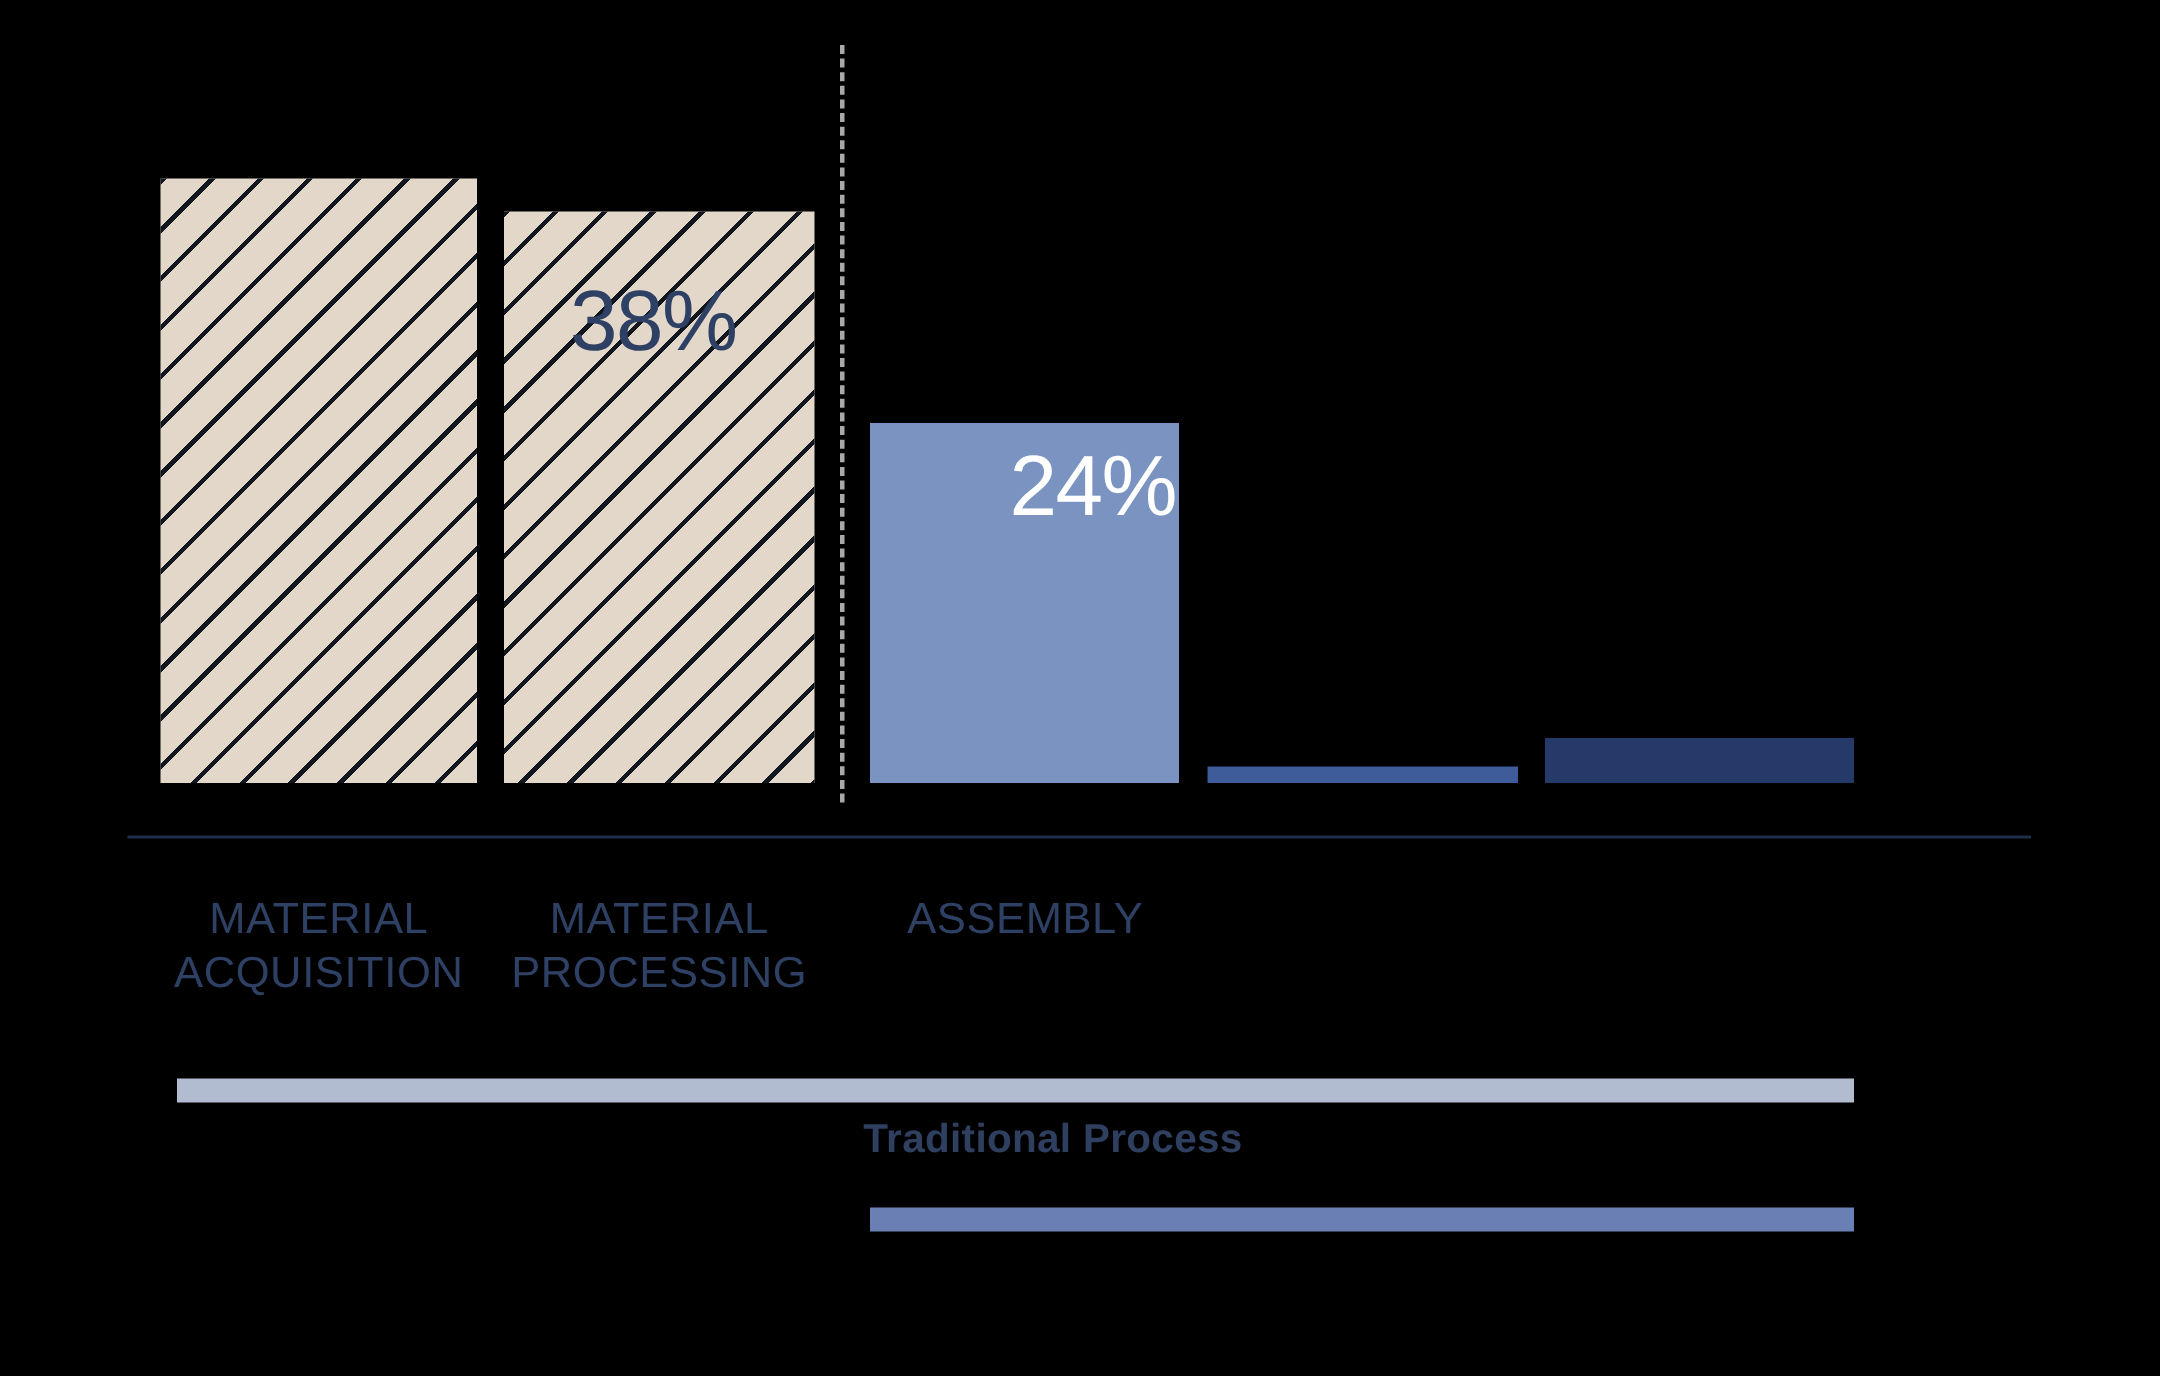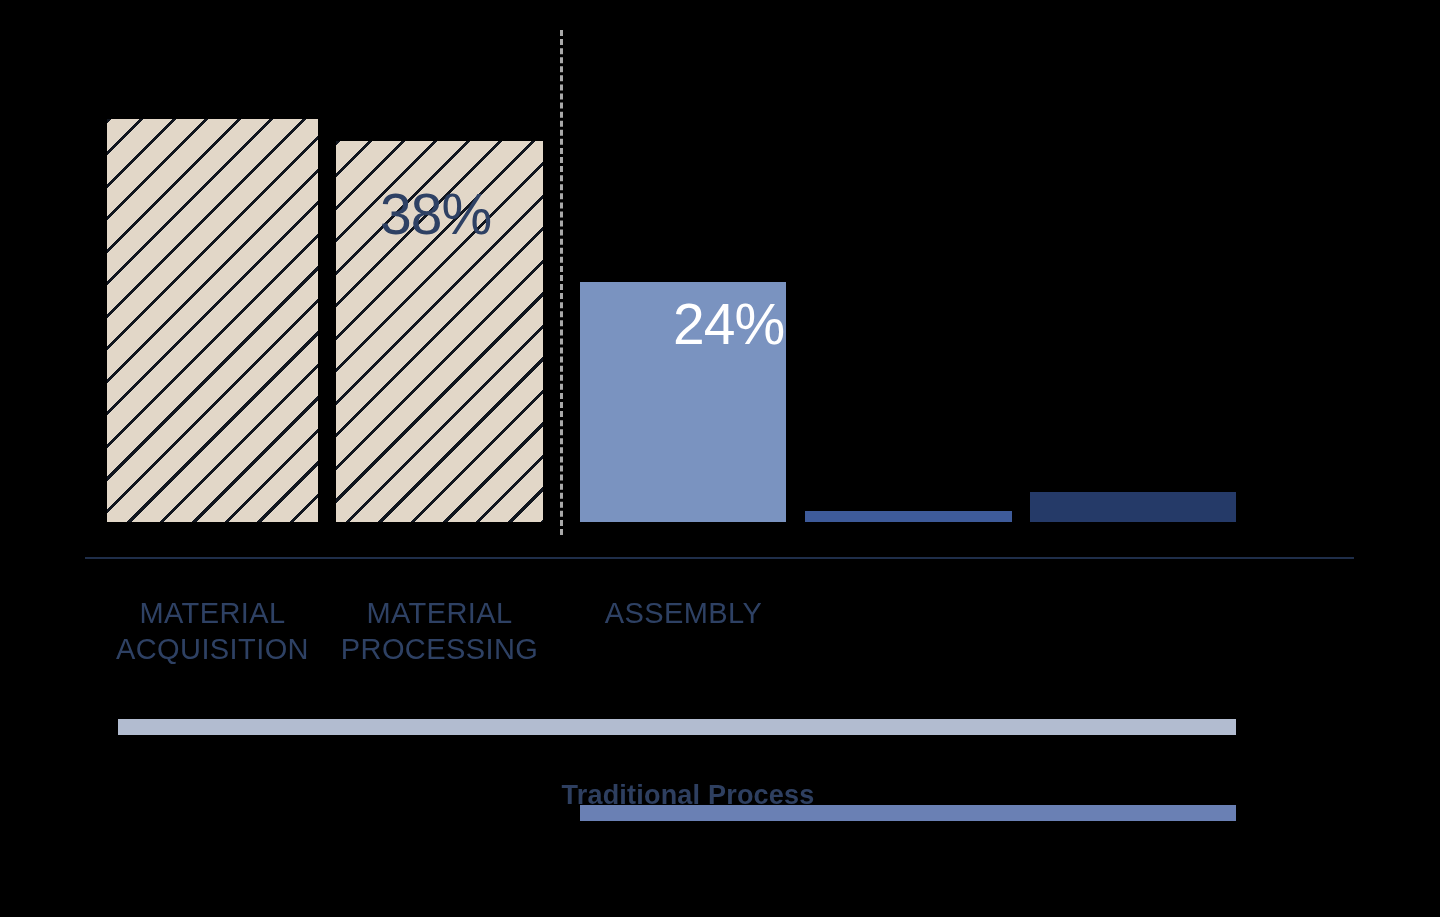--- a/index.html
+++ b/index.html
@@ -124,18 +124,18 @@
 ACQUISITION</div>
 
     <div class="cat-label" style="left:329px; top:595px; width:221px;">MATERIAL
 PROCESSING</div>
 
     <div class="cat-label" style="left:573px; top:595px; width:221px;">ASSEMBLY</div>
 
 
 
     <div class="legend-bar" style="left:118px; top:719px; width:1118px; background:#b2bcd0;"></div>
-    <div class="legend-label" style="left:488px; top:744px; width:400px;margin-top:36px;">Traditional Process</div>
+    <div class="legend-label" style="left:502px; top:744px; width:400px;">Traditional Process</div>
 
     <div class="legend-bar" style="left:580px; top:805px; width:656px; background:#6a80b4;"></div>
 
   </div>
 </div>
 
 </body></html>

